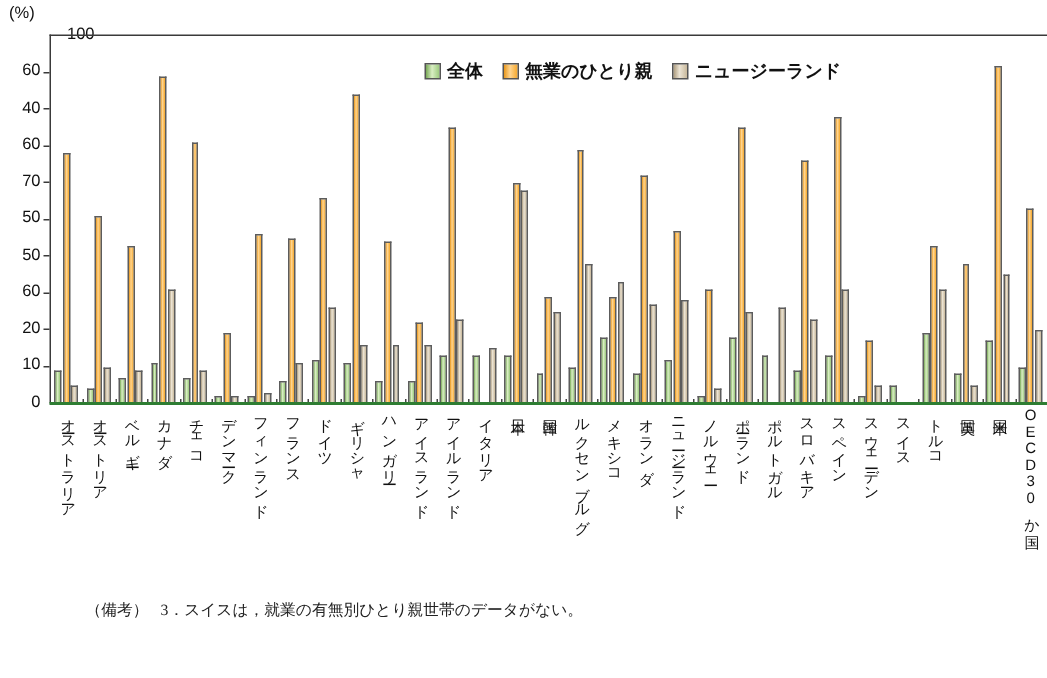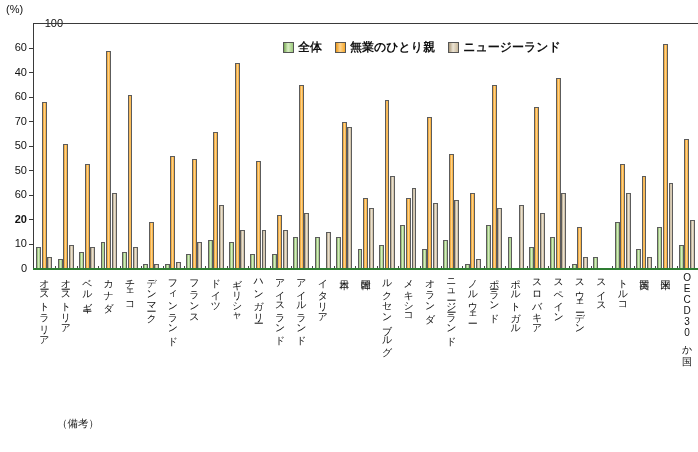--- a/index.html
+++ b/index.html
@@ -21,21 +21,21 @@
   .xlabel span {
     writing-mode:vertical-rl; text-orientation:upright;
     font-size:10px; line-height:1.05; color:#111; white-space:nowrap;
   }
   #legend { position:absolute; left:283px; top:39px; display:flex; gap:13px; align-items:center; }
   .legend-item { display:flex; align-items:center; gap:4px; font-size:12px; font-weight:600; color:#111; }
   .legend-swatch { width:11px; height:11px; border:1px solid #555; box-sizing:border-box; }
   #notes {
     position:absolute; left:57px; top:401px; width:640px; display:flex;
     font-family:"Liberation Serif","DejaVu Serif",serif; font-size:10.5px;
-    color:#222; line-height:14px;margin-top:16px;
+    color:#222; line-height:14px;
   }
   #notes .prefix { white-space:nowrap; margin-right:8px; }
   .note-line { white-space:nowrap; }
 </style>
 </head>
 <body>
 
 <div id="canvas">
   <div class="unit-label">(%)</div>
   <div id="yaxis">
@@ -47,21 +47,21 @@
       <div class="ytick-label" style="top: 90px;">60</div>
       <div class="ytick-mark" style="top: 96.5px;"></div>
       <div class="ytick-label" style="top: 114.5px;">70</div>
       <div class="ytick-mark" style="top: 121px;"></div>
       <div class="ytick-label" style="top: 139px;">50</div>
       <div class="ytick-mark" style="top: 145.5px;"></div>
       <div class="ytick-label" style="top: 163.5px;">50</div>
       <div class="ytick-mark" style="top: 170px;"></div>
       <div class="ytick-label" style="top: 188px;">60</div>
       <div class="ytick-mark" style="top: 194.5px;"></div>
-      <div class="ytick-label" style="top: 212.5px; font-weight: bold;">20</div>
+      <div class="ytick-label" style="top: 212.5px;">20</div>
       <div class="ytick-mark" style="top: 219px;"></div>
       <div class="ytick-label" style="top: 237px;">10</div>
       <div class="ytick-mark" style="top: 243.5px;"></div>
       <div class="ytick-label" style="top: 261.5px;">0</div>
     </div>
   <div id="plot">
       <div class="bar" title="オーストラリア 全体: 9%" style="left: 2.3px; width: 4.9px; height: 22.05px; background: linear-gradient(90deg, rgb(121, 169, 87) 0%, rgb(217, 238, 195) 45%, rgb(155, 201, 124) 100%);"></div>
       <div class="bar" title="オーストリア 全体: 4%" style="left: 23.7194px; width: 4.9px; height: 9.8px; background: linear-gradient(90deg, rgb(121, 169, 87) 0%, rgb(217, 238, 195) 45%, rgb(155, 201, 124) 100%);"></div>
       <div class="bar" title="ベルギー 全体: 7%" style="left: 45.1387px; width: 4.9px; height: 17.15px; background: linear-gradient(90deg, rgb(121, 169, 87) 0%, rgb(217, 238, 195) 45%, rgb(155, 201, 124) 100%);"></div>
       <div class="bar" title="カナダ 全体: 11%" style="left: 66.5581px; width: 4.9px; height: 26.95px; background: linear-gradient(90deg, rgb(121, 169, 87) 0%, rgb(217, 238, 195) 45%, rgb(155, 201, 124) 100%);"></div>
@@ -287,15 +287,16 @@
       <div class="xlabel" style="left: 654.161px; width: 21.4194px;">
         <span>米国</span>
       </div>
       <div class="xlabel" style="left: 675.581px; width: 21.4194px;">
         <span>OECD30か国</span>
       </div>
     </div>
   <div id="notes">
     <span class="prefix">（備考）</span>
     <div id="note-lines">
+        <div class="note-line">3．スイスは，就業の有無別ひとり親世帯のデータがない。</div>
       </div>
   </div>
 </div>
 
 </body></html>

